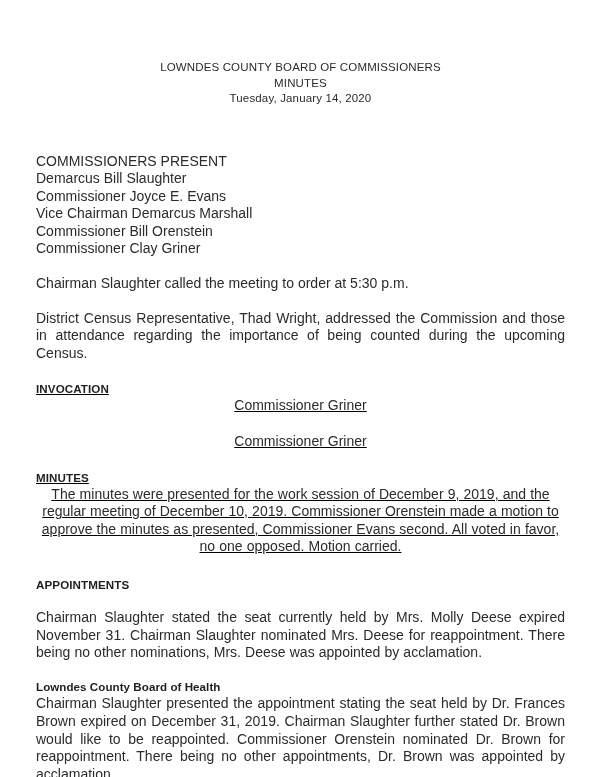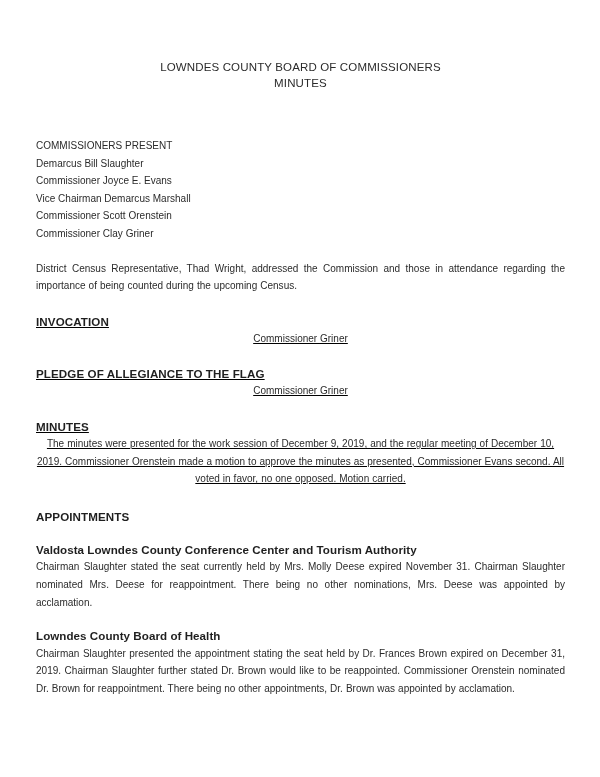--- a/index.html
+++ b/index.html
@@ -39,21 +39,21 @@
     line-height: 15.5px;
     letter-spacing: 0.15px;
   }
   .title-line {
     white-space: nowrap;
   }
 
   
   .body-text {
     color: #2b2b2b;
-    font-size: 10px;
+    font-size: 14px;
     line-height: 17.6px;
     letter-spacing: 0.01px;
   }
 
   .para-justify {
     text-align: justify;
     text-justify: inter-word;
   }
 
   .para-left {
@@ -117,54 +117,54 @@
 </style>
 </head>
 <body>
 
 <div class="page">
   <div class="content">
 
     <div class="title-block">
       <div class="title-line">LOWNDES COUNTY BOARD OF COMMISSIONERS</div>
       <div class="title-line">MINUTES</div>
+      <div class="title-line">Tuesday, January 14, 2020</div>
     </div>
 
     <div class="block-attendance body-text">
       <div class="attendance-line">COMMISSIONERS PRESENT</div>
       <div class="attendance-line">Demarcus Bill Slaughter</div>
       <div class="attendance-line">Commissioner Joyce E. Evans</div>
       <div class="attendance-line">Vice Chairman Demarcus Marshall</div>
-      <div class="attendance-line">Commissioner Scott Orenstein</div>
+      <div class="attendance-line">Commissioner Bill Orenstein</div>
       <div class="attendance-line">Commissioner Clay Griner</div>
     </div>
 
+    <div class="block-called-to-order body-text para-left">Chairman Slaughter called the meeting to order at 5:30 p.m.</div>
 
     <div class="block-census body-text para-justify spaced">District Census Representative, Thad Wright, addressed the Commission and those in attendance regarding the importance of being counted during the upcoming Census.</div>
 
     <div class="section">
       <div class="section-heading">INVOCATION</div>
       <div class="body-text para-left section-body">Commissioner Griner</div>
     </div>
 
     <div class="section">
-      <div class="section-heading">PLEDGE OF ALLEGIANCE TO THE FLAG</div>
       <div class="body-text para-left section-body">Commissioner Griner</div>
     </div>
 
     <div class="section">
       <div class="section-heading">MINUTES</div>
       <div class="body-text para-justify section-body spaced">The minutes were presented for the work session of December 9, 2019, and the regular meeting of December 10, 2019.    Commissioner Orenstein made a motion to approve the minutes as presented, Commissioner Evans second.  All voted in favor, no one opposed.  Motion carried.</div>
     </div>
 
     <div class="appointments-heading">
       <div class="section-heading">APPOINTMENTS</div>
 
       <div class="appointment-group">
-        <div class="section-sub-heading">Valdosta Lowndes County Conference Center and Tourism Authority</div>
         <div class="body-text para-justify spaced">Chairman Slaughter stated the seat currently held by Mrs. Molly Deese expired November 31. Chairman Slaughter nominated Mrs. Deese for reappointment.  There being no other nominations, Mrs. Deese was appointed by acclamation.</div>
       </div>
 
       <div class="appointment-group">
         <div class="section-sub-heading">Lowndes County Board of Health</div>
         <div class="body-text para-justify spaced">Chairman Slaughter presented the appointment stating the seat held by Dr. Frances Brown expired on December 31, 2019.  Chairman Slaughter further stated Dr. Brown would like to be reappointed. Commissioner Orenstein nominated Dr. Brown for reappointment. There being no other appointments, Dr. Brown was appointed by acclamation.</div>
       </div>
     </div>
 
   </div>

